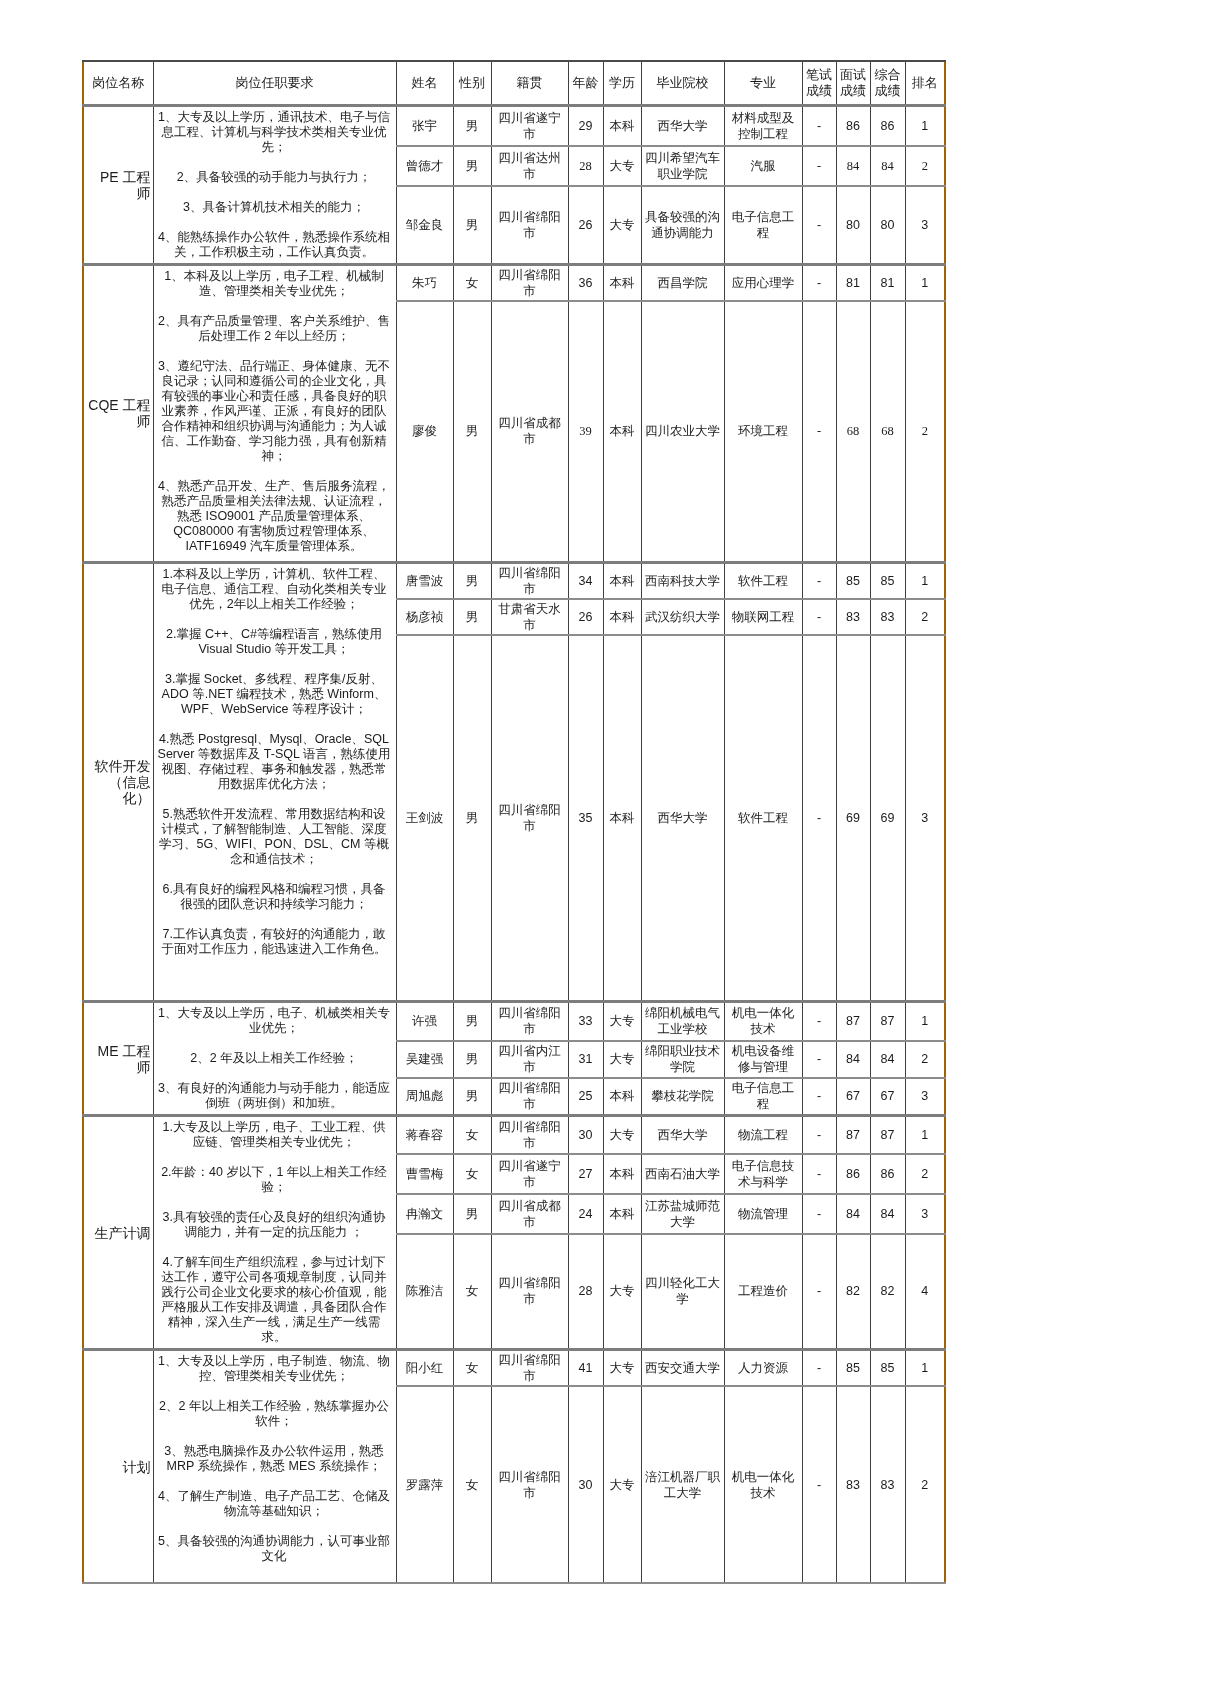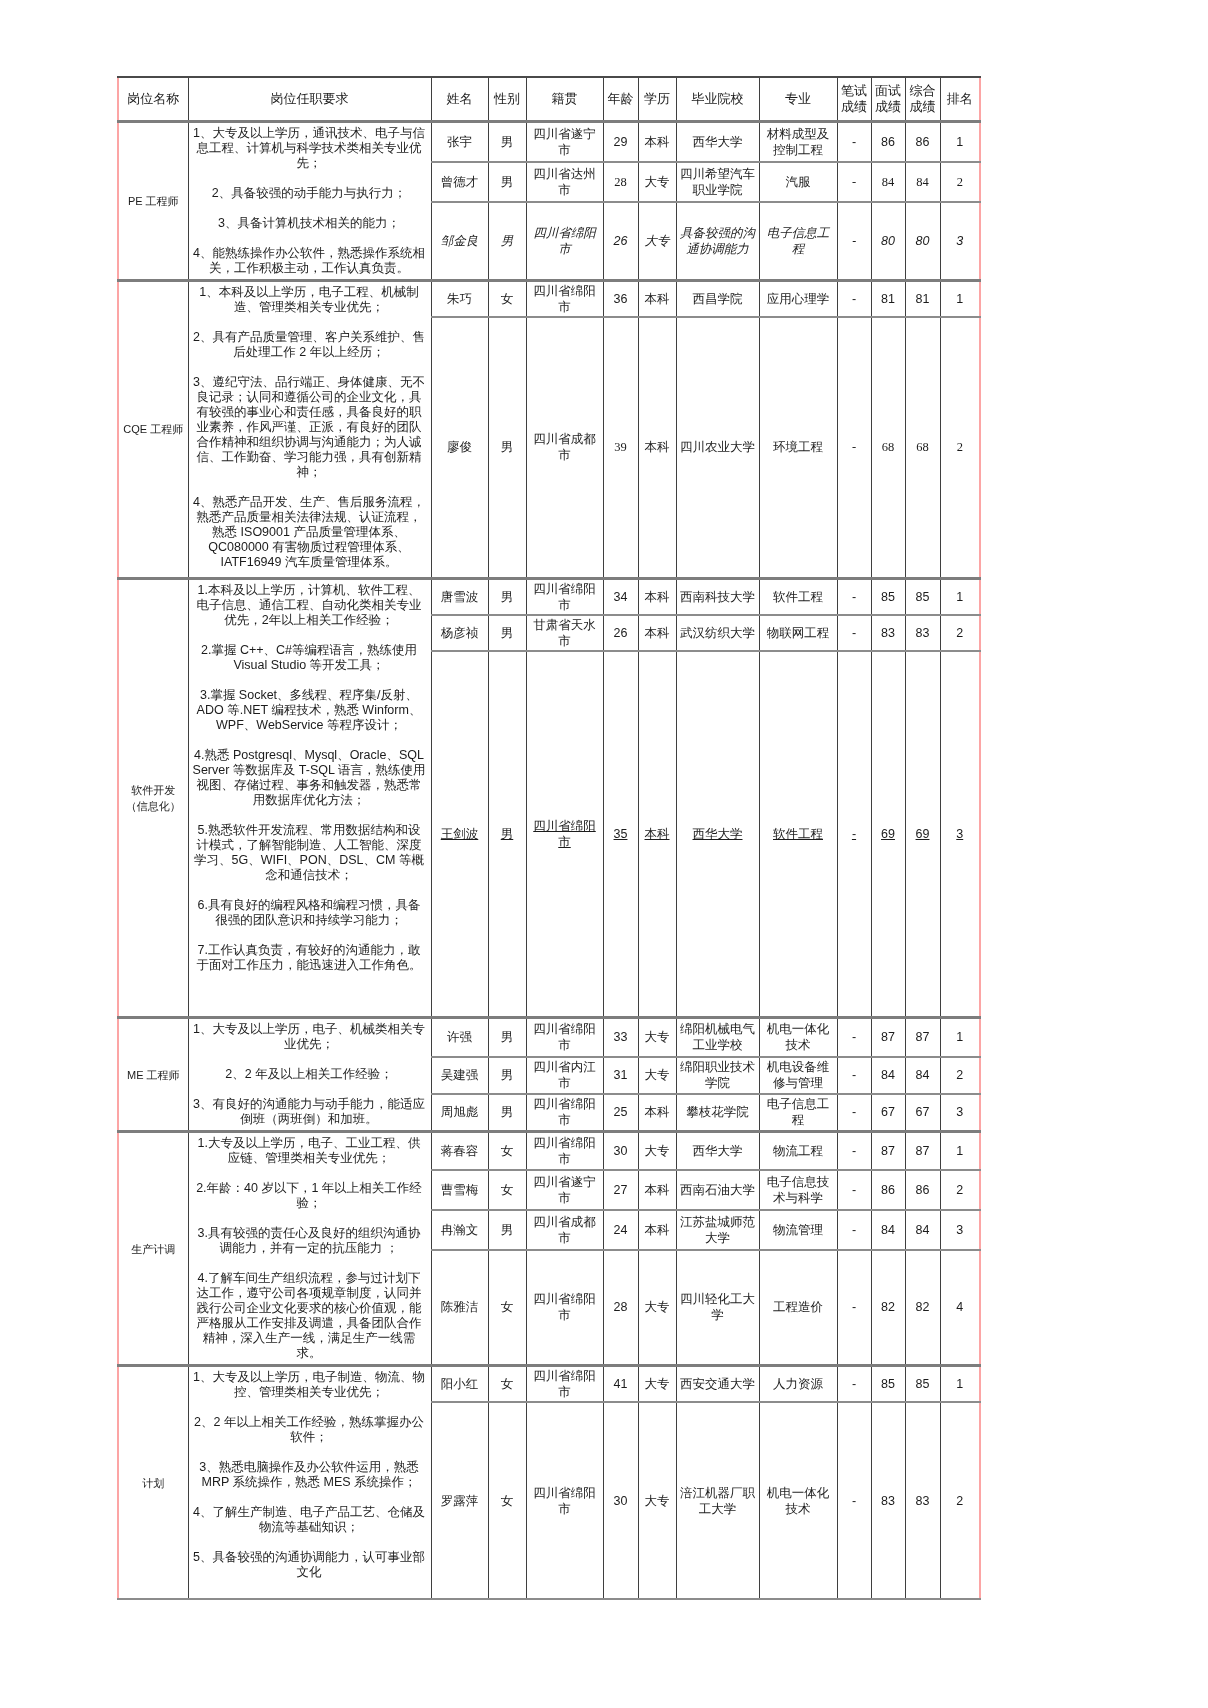--- a/index.html
+++ b/index.html
@@ -5,26 +5,25 @@
   html, body { margin: 0; padding: 0; background: #ffffff; }
   body {
     width: 1208px; height: 1708px;
     font-family: "Liberation Sans", "DejaVu Sans", sans-serif;
     color: #1c1c1c;
     -webkit-font-smoothing: antialiased;
   }
   .page { position: relative; width: 1208px; height: 1708px; background: #ffffff; overflow: hidden; }
 
   table.results {
-    position: absolute; left: 82px; top: 76px;
+    position: absolute; left: 82px; top: 60px;
     width: 862px;
     border-collapse: collapse;
     table-layout: fixed;
-    border: 2px solid #fca5a5;
-    margin-left: 35px;
+    border: 2px solid #a16207;
   }
   th, td {
     border-left: 1px solid #3f3f3f;
     border-right: 1px solid #3f3f3f;
     padding: 0;
     overflow: hidden;
     word-break: break-word;
   }
   thead th {
     height: 40px;
@@ -34,22 +33,22 @@
     text-align: center;
     vertical-align: middle;
     border-top: 2px solid #4a4a4a;
     border-bottom: 3px solid #7d7d7d;
     padding: 1px 2px;
   }
   tbody td { border-top: 2px solid #8c8c8c; border-bottom: 2px solid #8c8c8c; }
   tr.group-start td { border-top: 3px solid #7d7d7d; }
 
   td.pos {
-    text-align: center; vertical-align: middle;
-    font-size: 11px; line-height: 16px;
+    text-align: right; vertical-align: middle;
+    font-size: 14px; line-height: 16px;
     white-space: pre-line;
     padding: 1px 2px;
   }
   td.req {
     text-align: center; vertical-align: top;
     font-size: 12.5px; line-height: 15px;
     white-space: pre-line;
     padding: 3px 5px 3px 4px;
   }
   td.val {
@@ -123,21 +122,21 @@
           <td class="val c-hometown">四川省达州市</td>
           <td class="val c-age">28</td>
           <td class="val c-education">大专</td>
           <td class="val c-school">四川希望汽车职业学院</td>
           <td class="val c-major">汽服</td>
           <td class="val c-written">-</td>
           <td class="val c-interview">84</td>
           <td class="val c-overall">84</td>
           <td class="val c-rank">2</td>
         </tr>
-        <tr style="height: 72px; font-style: italic;">
+        <tr style="height: 72px;">
           <td class="val c-name">邹金良</td>
           <td class="val c-gender">男</td>
           <td class="val c-hometown">四川省绵阳市</td>
           <td class="val c-age">26</td>
           <td class="val c-education">大专</td>
           <td class="val c-school">具备较强的沟通协调能力</td>
           <td class="val c-major">电子信息工程</td>
           <td class="val c-written">-</td>
           <td class="val c-interview">80</td>
           <td class="val c-overall">80</td>
@@ -211,21 +210,21 @@
           <td class="val c-hometown">甘肃省天水市</td>
           <td class="val c-age">26</td>
           <td class="val c-education">本科</td>
           <td class="val c-school">武汉纺织大学</td>
           <td class="val c-major">物联网工程</td>
           <td class="val c-written">-</td>
           <td class="val c-interview">83</td>
           <td class="val c-overall">83</td>
           <td class="val c-rank">2</td>
         </tr>
-        <tr style="height: 367px; text-decoration: underline;">
+        <tr style="height: 367px;">
           <td class="val c-name">王剑波</td>
           <td class="val c-gender">男</td>
           <td class="val c-hometown">四川省绵阳市</td>
           <td class="val c-age">35</td>
           <td class="val c-education">本科</td>
           <td class="val c-school">西华大学</td>
           <td class="val c-major">软件工程</td>
           <td class="val c-written">-</td>
           <td class="val c-interview">69</td>
           <td class="val c-overall">69</td>

